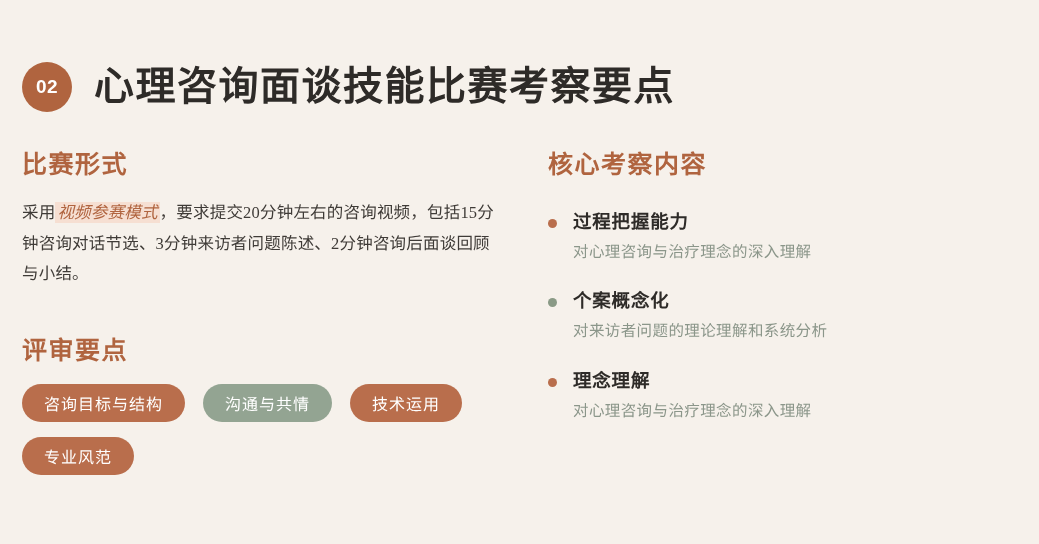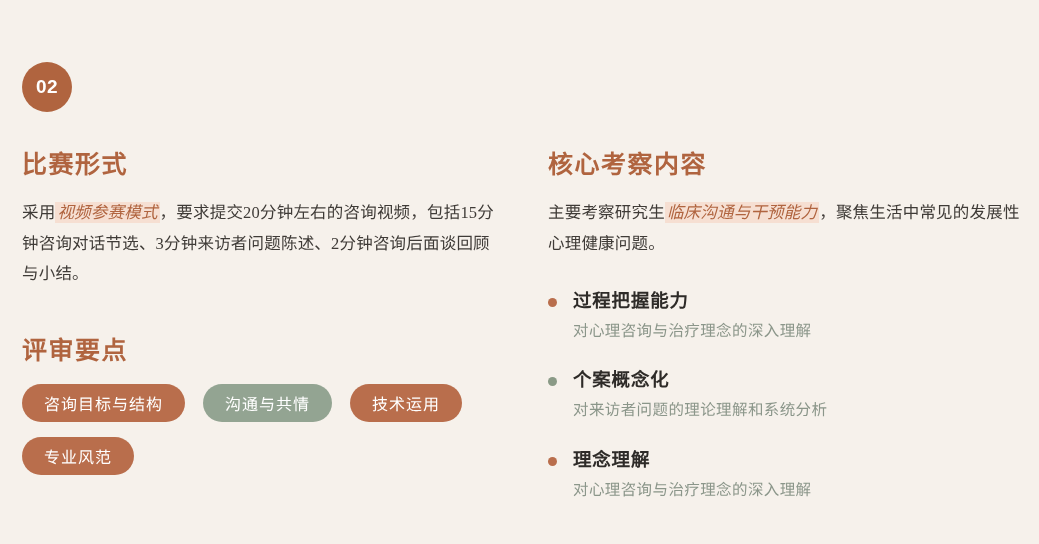--- a/index.html
+++ b/index.html
@@ -173,20 +173,21 @@
     line-height: 1.45;
   }
 </style>
 </head>
 <body>
 
 <div class="slide">
 
   <div class="slide-header">
     <div class="section-badge">02</div>
+    <h1 class="slide-title">心理咨询面谈技能比赛考察要点</h1>
   </div>
 
   <div class="columns">
 
     <div class="col-left">
 
       <section>
         <h2 class="sub-heading">比赛形式</h2>
         <p class="body-text"><span>采用</span><span class="hl">视频参赛模式</span><span>，要求提交20分钟左右的咨询视频，包括15分钟咨询对话节选、3分钟来访者问题陈述、2分钟咨询后面谈回顾与小结。</span></p>
       </section>
@@ -202,21 +203,20 @@
             <span class="tag terracotta">专业风范</span>
           </div>
       </section>
 
     </div>
 
     <div class="col-right">
 
       <section>
         <h2 class="sub-heading">核心考察内容</h2>
-        <p class="body-text"><span>主要考察研究生</span><span class="hl">临床沟通与干预能力</span><span>，聚焦生活中常见的发展性心理健康问题。</span></p>
       </section>
 
       <div class="bullet-list" id="bullet-list">
           <div class="bullet-item">
             <span class="bullet-dot terracotta"></span>
             <div class="bullet-body">
               <div class="bullet-title">过程把握能力</div>
               <div class="bullet-desc">对心理咨询与治疗理念的深入理解</div>
             </div>
           </div>

